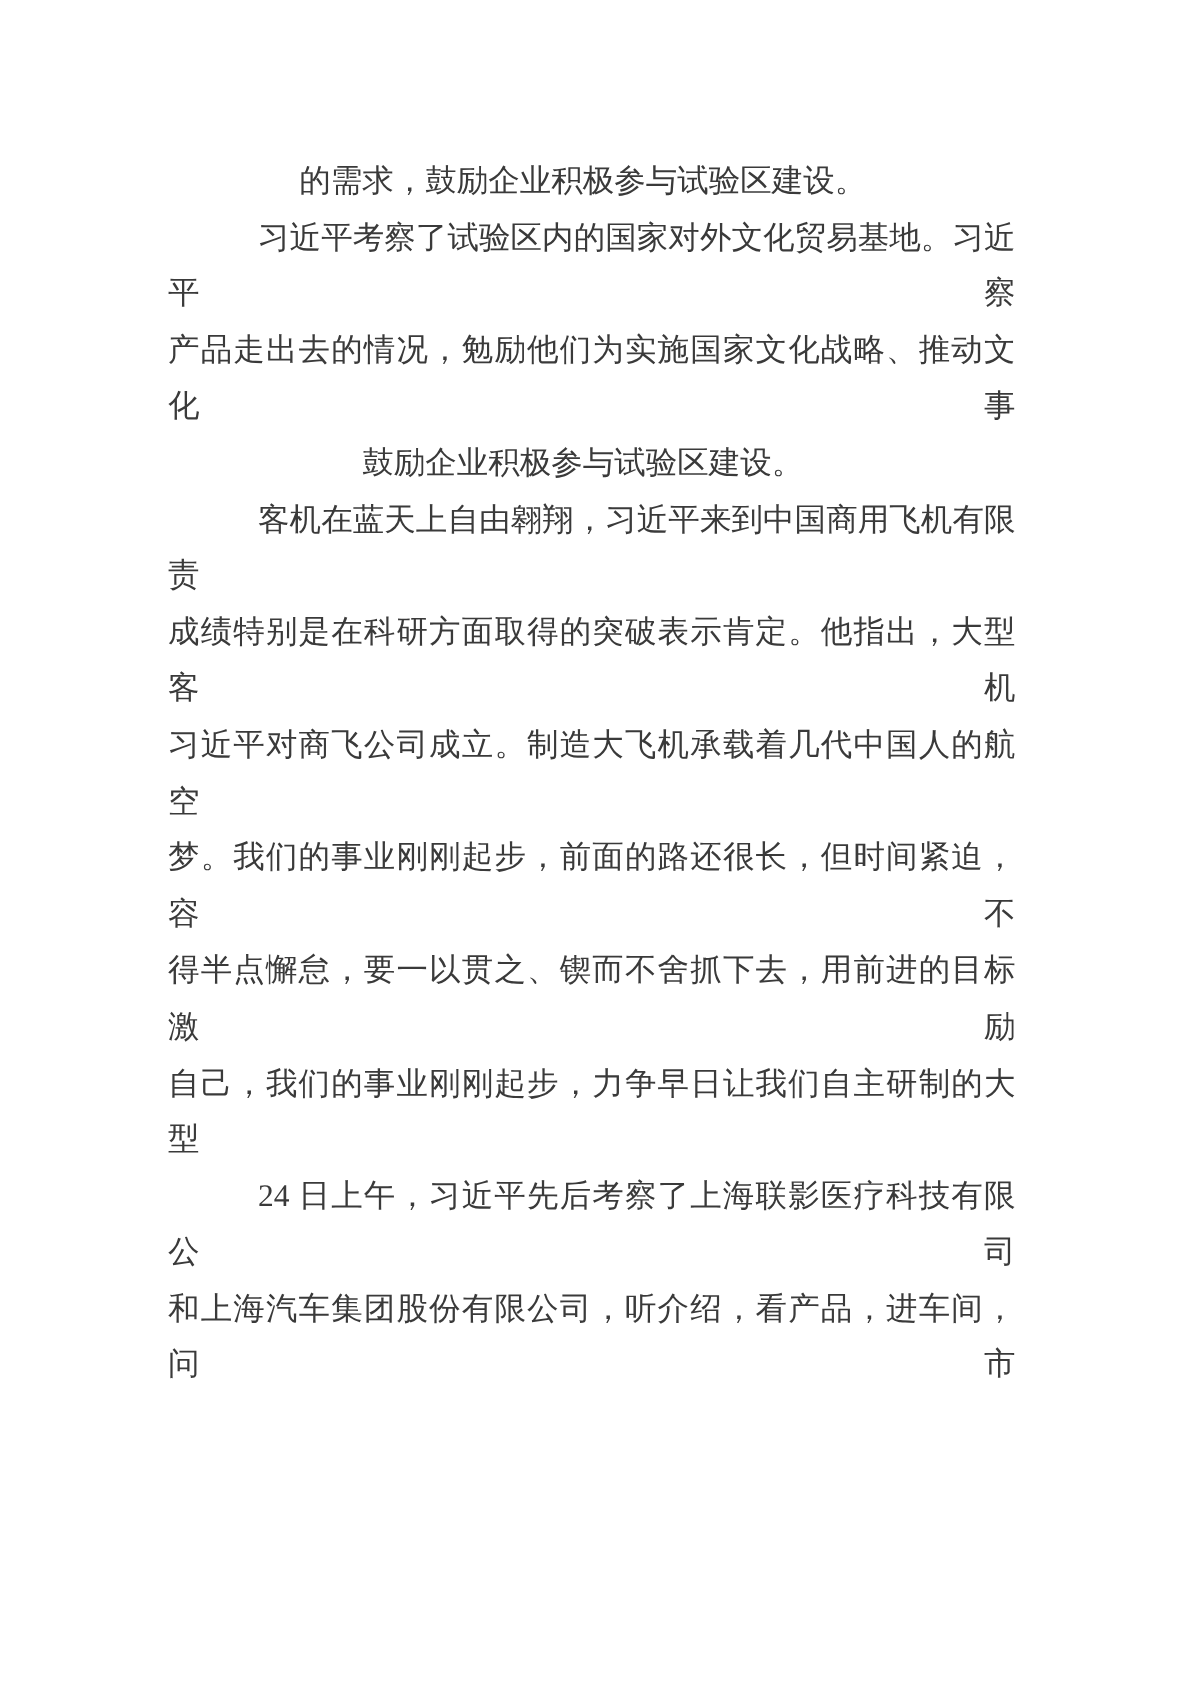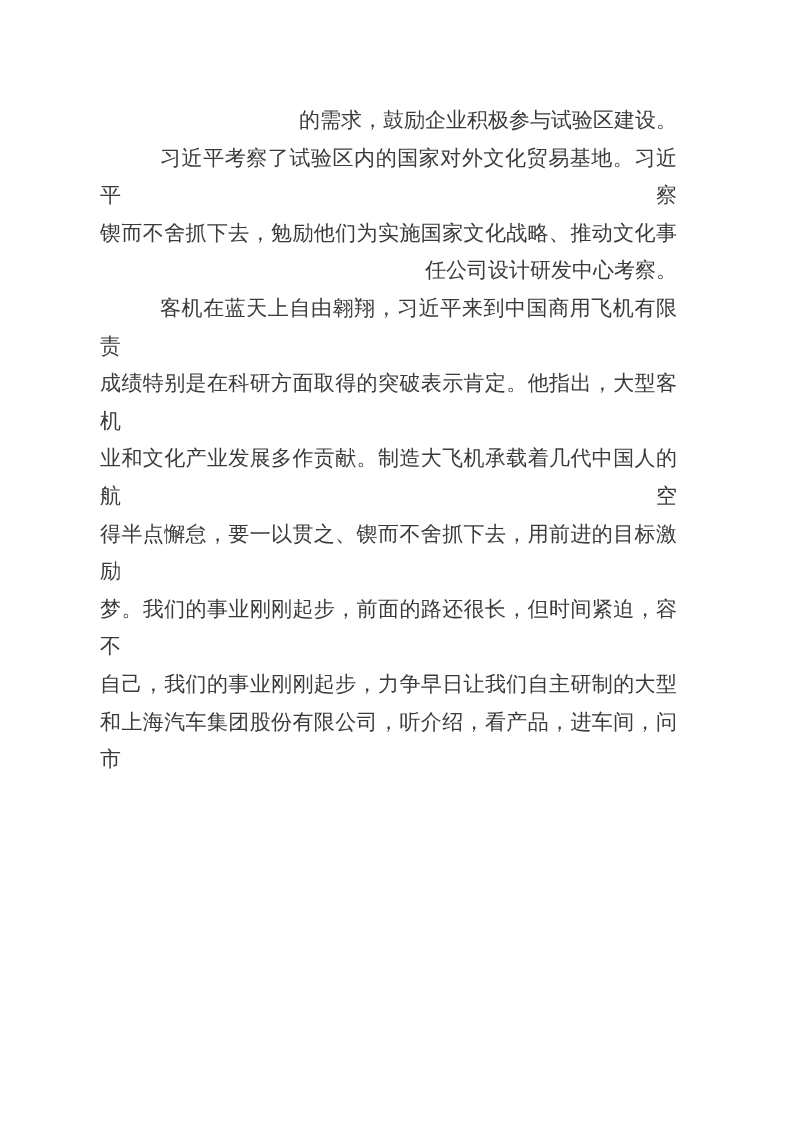--- a/index.html
+++ b/index.html
@@ -19,41 +19,43 @@
     position: absolute;
     left: 100px;
     top: 102px;
     width: 577px;
     font-size: 21px;
     line-height: 37.6px;
     color: #3a3a3a;
     letter-spacing: 0;
   }
   .line {
-    text-align: right;
+    text-align: center;
     white-space: normal;
   }
   .line.fill {
     text-align: justify;
     text-align-last: justify;
+    margin-left: 12px;
   }
   .line.indent {
     text-indent: 60px;
   }
 </style>
 </head>
 <body>
 
 <div class="page">
   <div class="text-block" id="doc-text" style="color: rgb(58, 58, 58);">
       <div class="line">的需求，鼓励企业积极参与试验区建设。</div>
       <div class="line fill indent">习近平考察了试验区内的国家对外文化贸易基地。习近平察</div>
-      <div class="line fill">锲而不舍抓下去，勉励他们为实施国家文化战略、推动文化事</div>
-      <div class="line">任公司设计研发中心考察。</div>
+      <div class="line fill">产品走出去的情况，勉励他们为实施国家文化战略、推动文化事</div>
+      <div class="line">鼓励企业积极参与试验区建设。</div>
       <div class="line fill indent">客机在蓝天上自由翱翔，习近平来到中国商用飞机有限责</div>
       <div class="line fill">成绩特别是在科研方面取得的突破表示肯定。他指出，大型客机</div>
-      <div class="line fill">业和文化产业发展多作贡献。制造大飞机承载着几代中国人的航空</div>
+      <div class="line fill">习近平对商飞公司成立。制造大飞机承载着几代中国人的航空</div>
+      <div class="line fill">梦。我们的事业刚刚起步，前面的路还很长，但时间紧迫，容不</div>
       <div class="line fill">得半点懈怠，要一以贯之、锲而不舍抓下去，用前进的目标激励</div>
-      <div class="line fill">梦。我们的事业刚刚起步，前面的路还很长，但时间紧迫，容不</div>
       <div class="line fill">自己，我们的事业刚刚起步，力争早日让我们自主研制的大型</div>
+      <div class="line fill indent">24 日上午，习近平先后考察了上海联影医疗科技有限公司</div>
       <div class="line fill">和上海汽车集团股份有限公司，听介绍，看产品，进车间，问市</div>
     </div>
 </div>
 
 </body></html>

